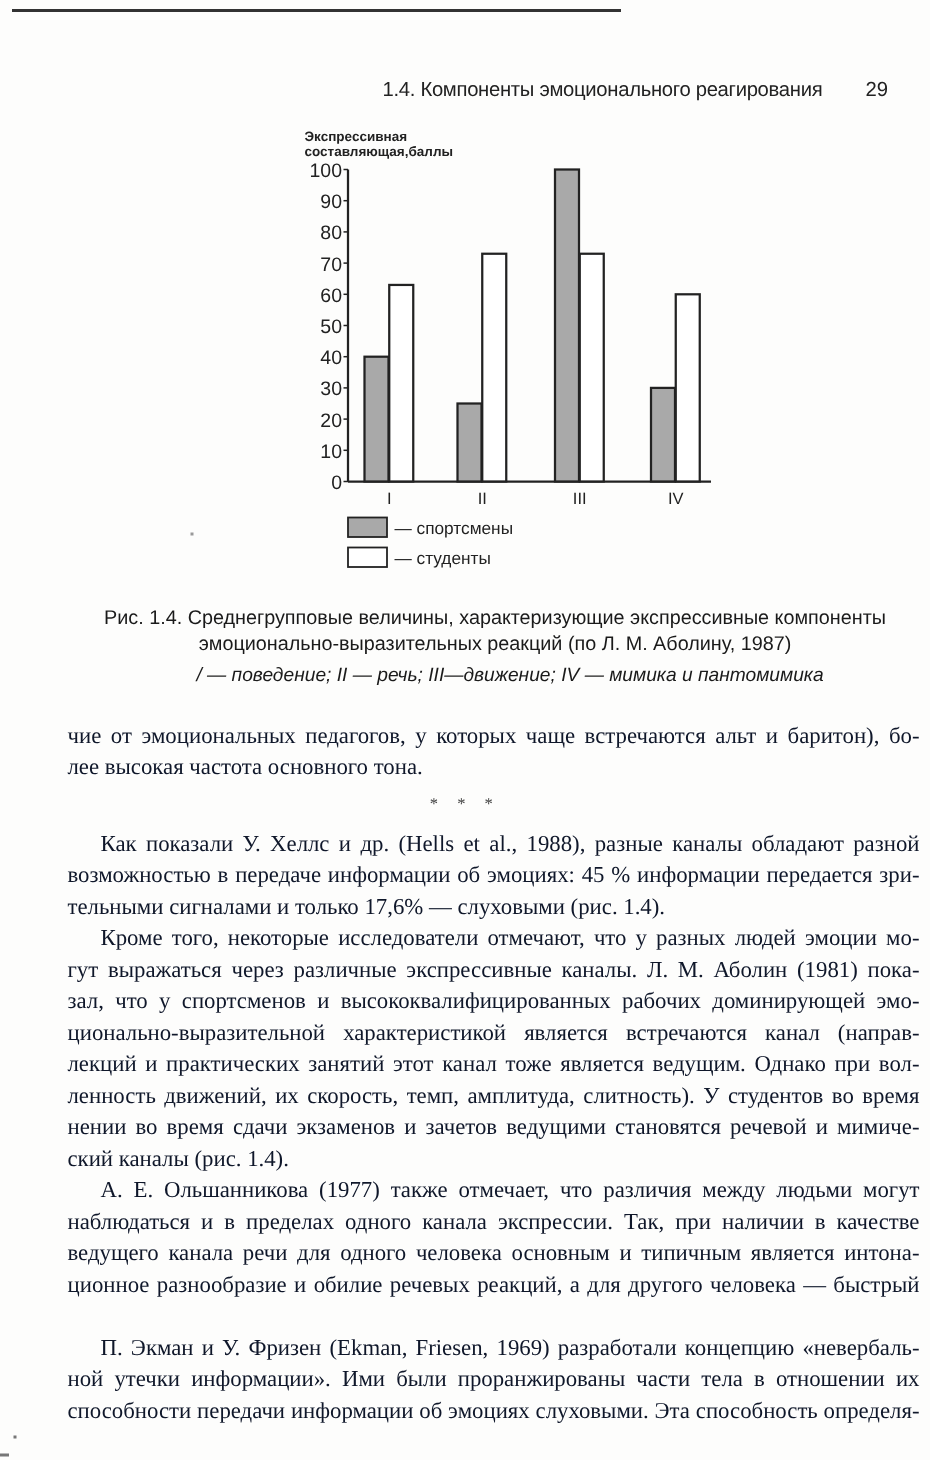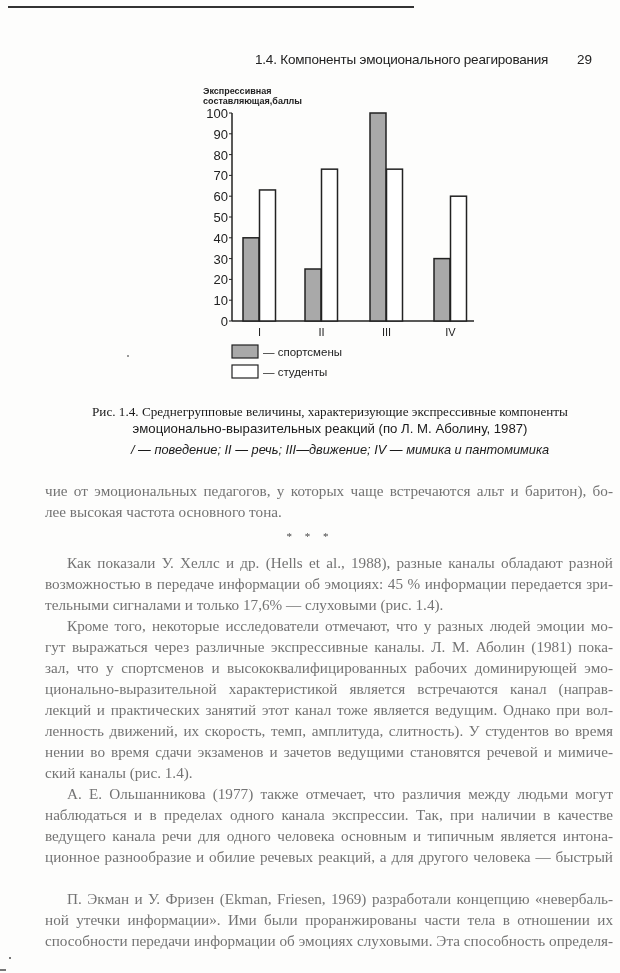--- a/index.html
+++ b/index.html
@@ -3,24 +3,24 @@
 <meta charset="utf-8">
 <style>
   html, body { margin:0; padding:0; }
   body { width:620px; height:973px; background:#fdfdfc; position:relative; overflow:hidden; color:#1a1a1a; }
   .top-rule { position:absolute; left:8px; top:6px; width:406px; height:2px; background:#333; }
   .header { position:absolute; top:52px; left:0; width:620px; font-family:"Liberation Sans", sans-serif; font-size:13.5px; color:#222; }
   .header .title { position:absolute; left:255px; letter-spacing:-0.2px; }
   .header .page { position:absolute; left:577px; }
   #chart { position:absolute; left:0; top:0; }
   .caption { position:absolute; left:40px; width:580px; font-family:"Liberation Sans", sans-serif; font-size:13.2px; text-align:center; color:#1a1a1a; line-height:17px; }
-  .caption.l1 { top:403px;font-family:Liberation Serif, serif; }
+  .caption.l1 { top:403px; }
   .caption.l2 { top:420px; }
   .caption.l3 { top:441px; font-style:italic; font-size:12.8px; left:50px; }
-  .body-text { position:absolute; left:45px; width:568px; font-family:"Liberation Serif", serif; font-size:15.2px; line-height:21px; color:#737373; }
+  .body-text { position:absolute; left:45px; width:568px; font-family:"Liberation Serif", serif; font-size:15.2px; line-height:21px; color:#0f172a; }
   .line { white-space:nowrap; display:block; text-align:justify; text-align-last:justify; height:21px; }
   .line.last { text-align-last:left; }
   .line.indent { padding-left:22px; }
   .stars { position:absolute; top:530px; left:0; width:620px; text-align:center; font-family:"Liberation Serif", serif; font-size:11px; letter-spacing:5px; color:#444; }
   .corner-mark { position:absolute; left:0; top:969px; width:6px; height:2px; background:#777; }
   .dot { position:absolute; left:9px; top:957px; width:2px; height:2px; background:#777; }
   .speck { position:absolute; left:127px; top:355px; width:2px; height:2px; background:#999; }
 </style>
 </head>
 <body>

